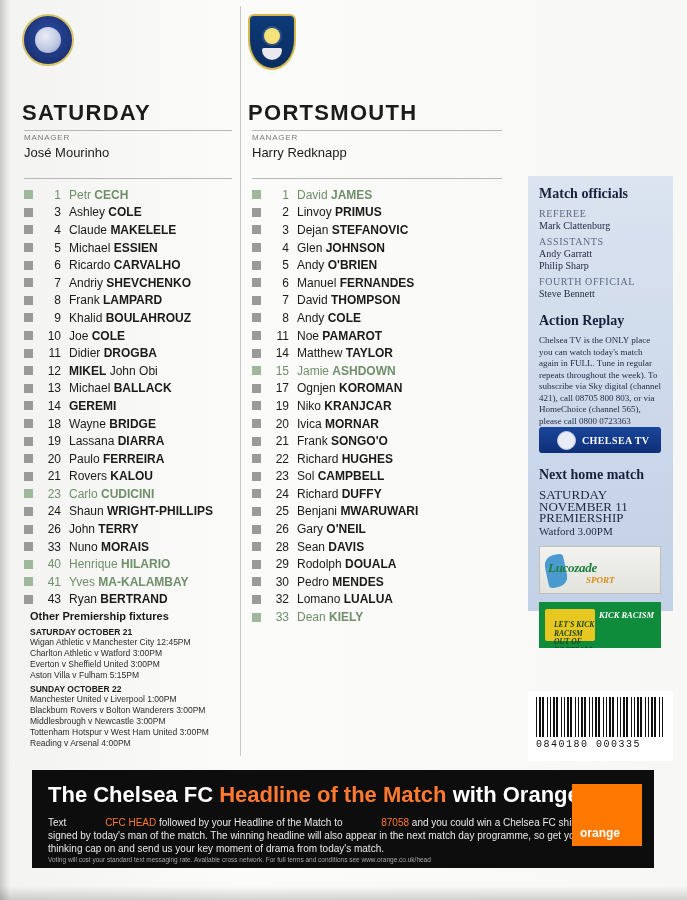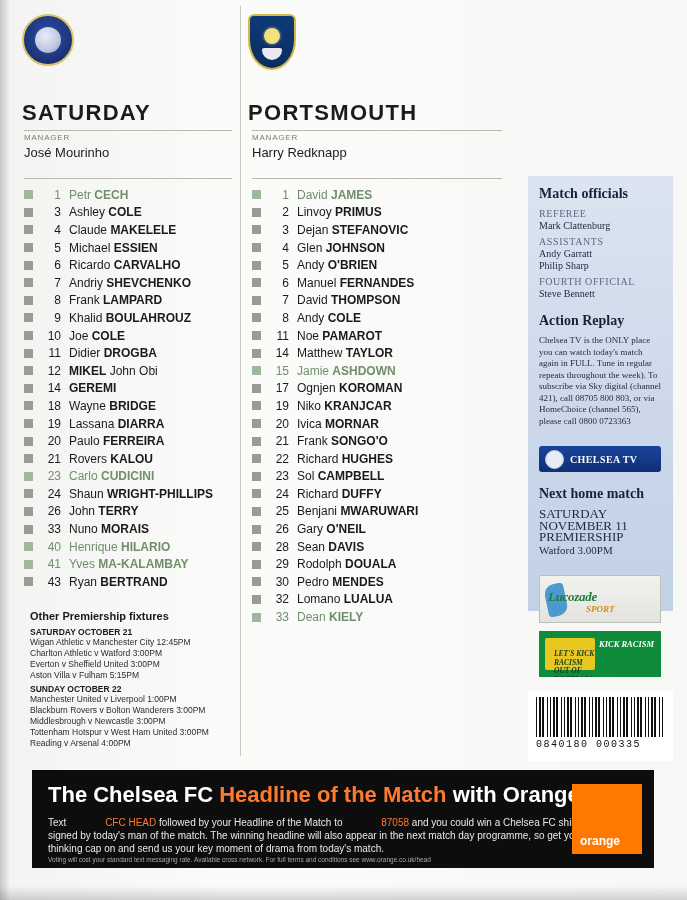--- a/index.html
+++ b/index.html
@@ -198,28 +198,28 @@
     color: #1c2840;
     margin-top: 1px;
   }
   .panel p.body {
     font-size: 9px;
     line-height: 11.5px;
     color: #1c2840;
     margin: 4px 0 0 0;
   }
   .chelseatv {
-    margin-top: 19px;
+    margin-top: 0;
     width: 122px;
     height: 26px;
     background: linear-gradient(180deg,#19459c 0%, #0f2f77 100%);
     border-radius: 3px;
     display: flex;
     align-items: center;
-    padding-left: 6px;
+    padding-left: 18px;
     box-sizing: border-box;
   }
   .ctv-badge {
     width: 17px; height: 17px;
     border-radius: 50%;
     background: #e8ecf7;
     border: 1px solid #c3cde3;
     margin-right: 6px;
     flex: 0 0 auto;
   }
@@ -229,21 +229,21 @@
     font-weight: bold;
     letter-spacing: .4px;
   }
   .nhm-line {
     font-size: 13px;
     color: #1c2840;
     line-height: 11.5px;
   }
   .nhm-line.big { font-size: 11px; margin-top: 2px; }
   .ad-lucozade {
-    margin-top: 19px;
+    margin-top: 9px;
     width: 122px; height: 48px;
     background: linear-gradient(180deg,#f2f2ef 0%, #e3e3de 100%);
     border: 1px solid #bfbfba;
     box-sizing: border-box;
     position: relative;
     overflow: hidden;
   }
   .luco-word {
     position: absolute;
     left: 8px; top: 13px;
@@ -357,21 +357,21 @@
   .ad-copy .or { color: #ff7a2f; margin-left: 36px; }
   .ad-fine {
     position: absolute;
     left: 16px; top: 86px;
     font-size: 6.5px;
     color: #a9a9a9;
   }
   .orange-logo {
     position: absolute;
     right: 12px; top: 14px;
-    width: 70px; height: 70px;
+    width: 70px; height: 62px;
     background: #ff7900;
     color: #ffffff;
   }
   .orange-logo span {
     position: absolute;
     left: 8px; bottom: 6px;
     font-size: 12px;
     font-weight: bold;
   }
   .edge-shadow {
@@ -468,20 +468,25 @@
       </div>
       <div class="player">
         <span class="p-box"></span>
         <span class="p-num">11</span>
         <span class="p-name"><span>Didier </span><b>DROGBA</b></span>
       </div>
       <div class="player">
         <span class="p-box"></span>
         <span class="p-num">12</span>
         <span class="p-name"><b>MIKEL</b> <span>John Obi</span></span>
+      </div>
+      <div class="player">
+        <span class="p-box"></span>
+        <span class="p-num">13</span>
+        <span class="p-name"><span>Michael </span><b>BALLACK</b></span>
       </div>
       <div class="player">
         <span class="p-box"></span>
         <span class="p-num">14</span>
         <span class="p-name"><span></span><b>GEREMI</b></span>
       </div>
       <div class="player">
         <span class="p-box"></span>
         <span class="p-num">18</span>
         <span class="p-name"><span>Wayne </span><b>BRIDGE</b></span>

